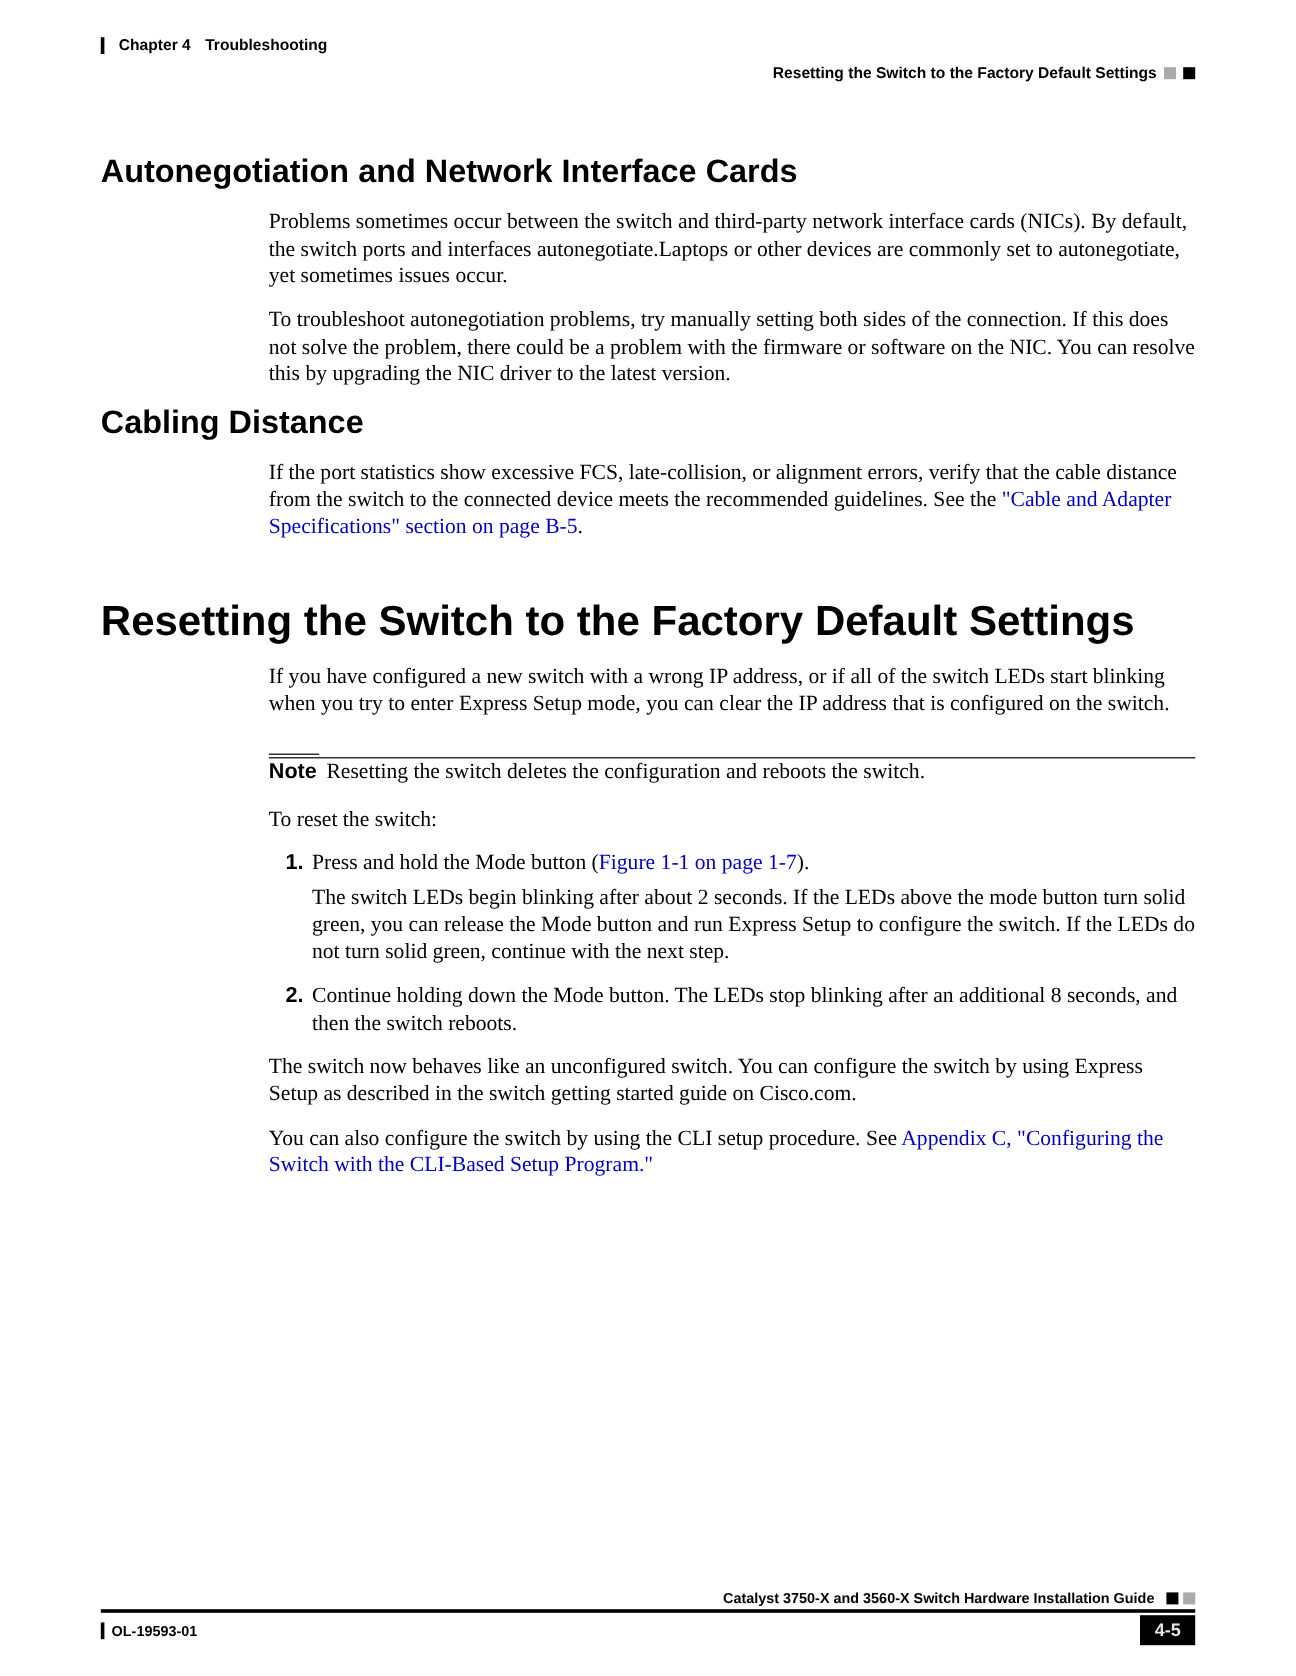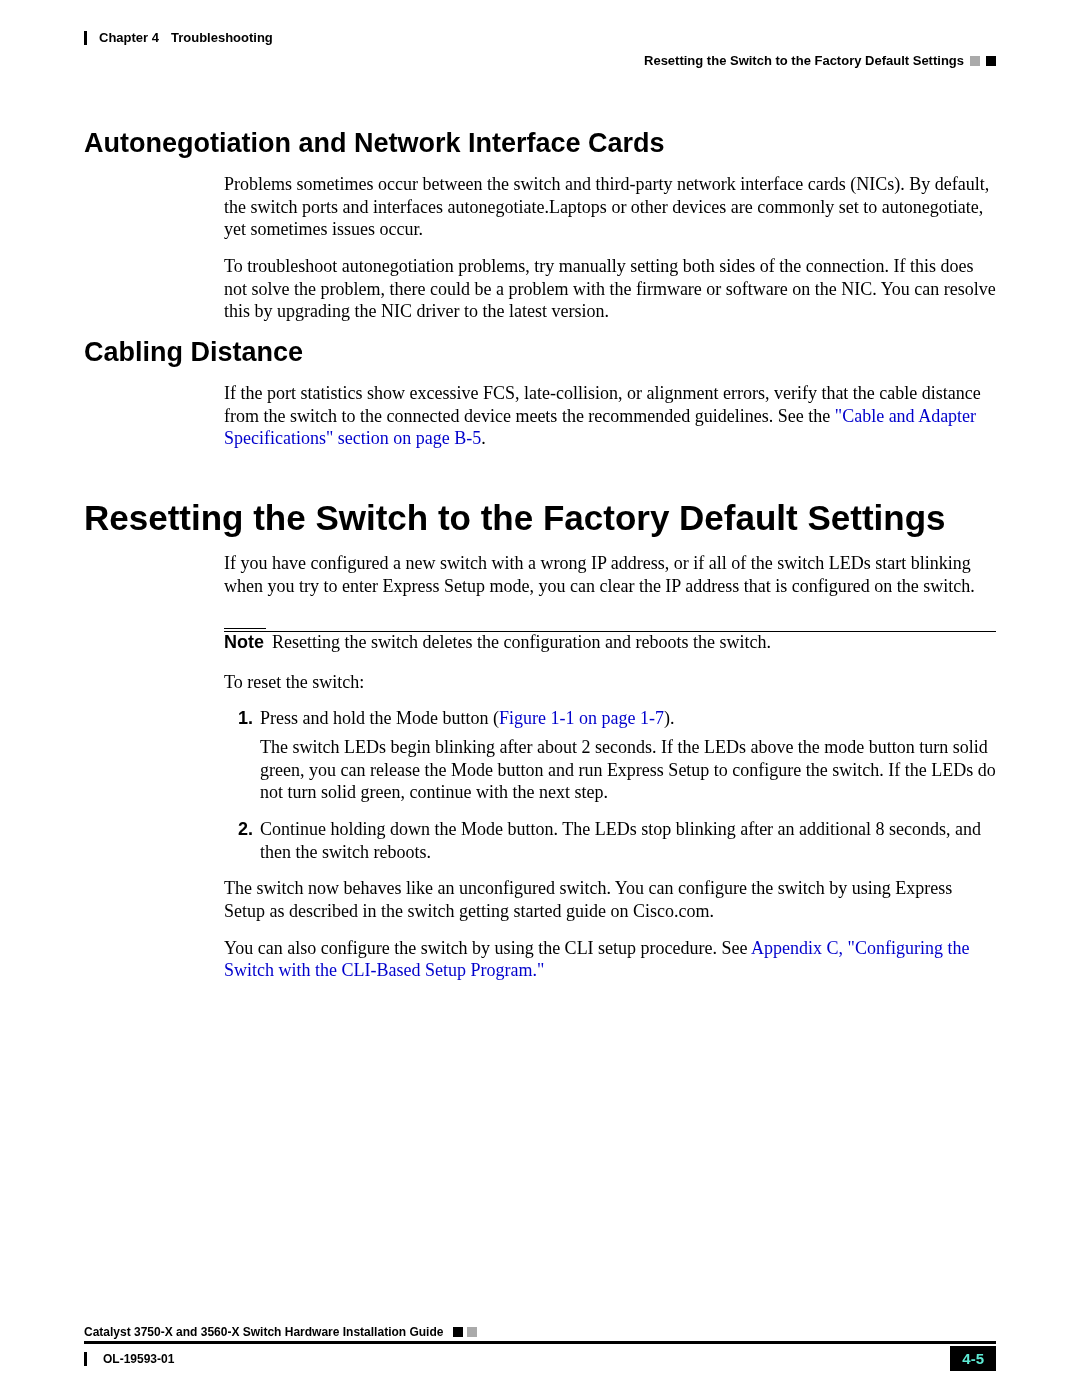--- a/index.html
+++ b/index.html
@@ -130,42 +130,42 @@
     position: absolute;
     left: 84px;
     right: 84px;
     bottom: 26px;
     font-family: Arial, Helvetica, sans-serif;
     font-size: 12px;
     font-weight: bold;
   }
   .footer-top {
     display: flex;
-    justify-content: flex-start;
+    justify-content: flex-end;
     align-items: center;
     gap: 4px;
     margin-bottom: 2px;
     margin-top: 31px;
   }
   .footer-top .ft-title { margin-right: 6px; }
   .footer-bot {
     display: flex;
     justify-content: space-between;
     align-items: center;
     border-top: 3px solid #000;
     padding-top: 2px;
   }
   .footer-bot .left {
     display: flex;
     align-items: center;
-    gap: 16px;
+    gap: 6px;
   }
   .pg-box {
     background: #000;
-    color: #5eead4;
+    color: #e5e5e5;
     padding: 4px 12px;
     font-size: 15px;
   }
 </style>
 </head>
 <body>
 
 <div class="page">
 
   <div class="top-header">

